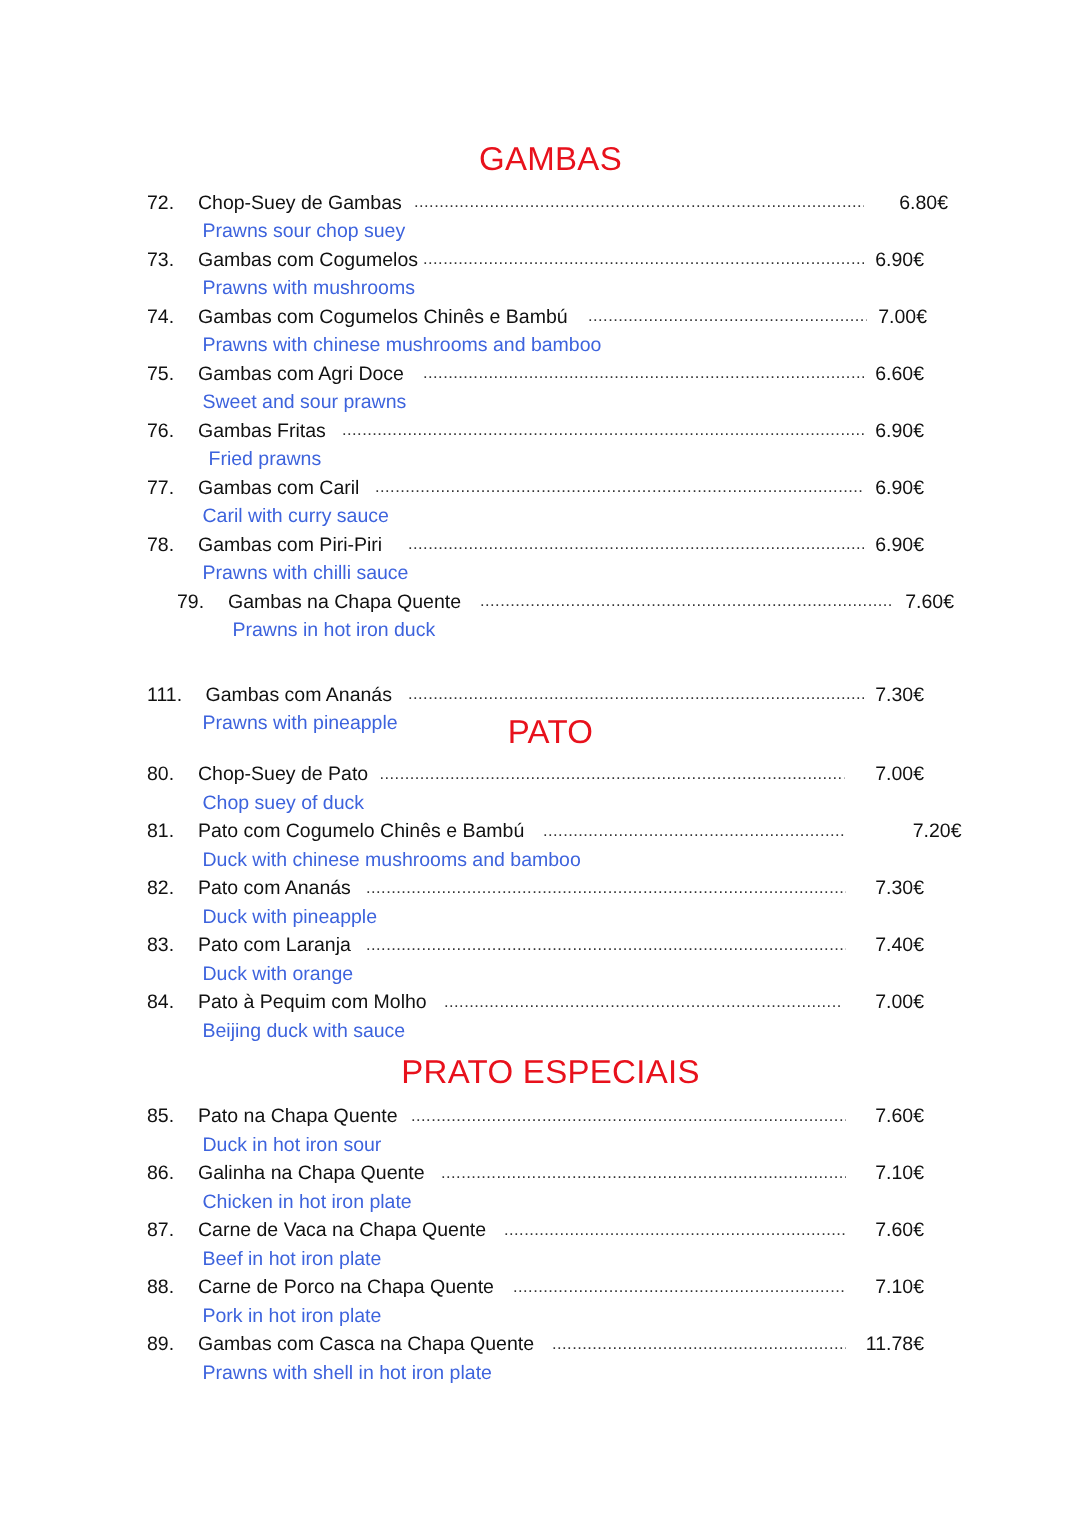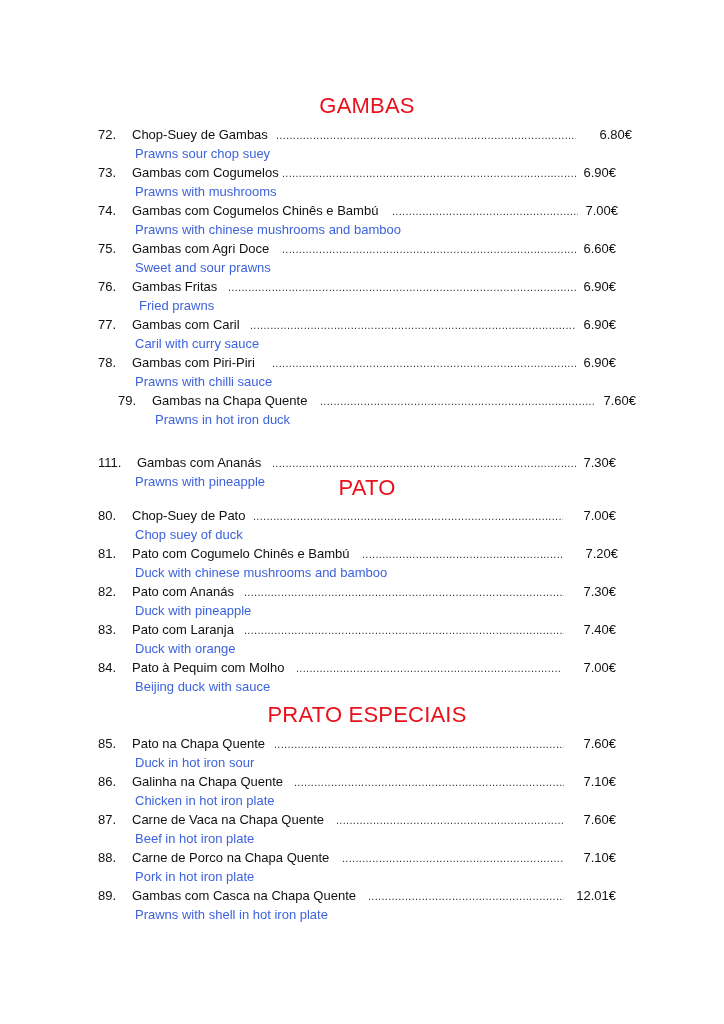--- a/index.html
+++ b/index.html
@@ -192,21 +192,21 @@
       <span class="price" style="left:474px;width:44px;">7.00€</span>
     </div>
     <div class="desc">Chop suey of duck</div>
   </div>
 
   <div class="item" style="top:545px;">
     <div class="row">
       <span class="num">81.</span>
       <span class="name">Pato com Cogumelo Chinês e Bambú</span>
       <span class="dots" style="left:264px;width:201px;"></span>
-      <span class="price" style="left:476px;width:44px;">7.20€</span>
+      <span class="price" style="left:499px;width:44px;">7.20€</span>
     </div>
     <div class="desc">Duck with chinese mushrooms and bamboo</div>
   </div>
 
   <div class="item" style="top:583px;">
     <div class="row">
       <span class="num">82.</span>
       <span class="name">Pato com Ananás</span>
       <span class="dots" style="left:146px;width:320px;"></span>
       <span class="price" style="left:474px;width:44px;">7.30€</span>
@@ -274,18 +274,18 @@
       <span class="price" style="left:474px;width:44px;">7.10€</span>
     </div>
     <div class="desc">Pork in hot iron plate</div>
   </div>
 
   <div class="item" style="top:887px;">
     <div class="row">
       <span class="num">89.</span>
       <span class="name">Gambas com Casca na Chapa Quente</span>
       <span class="dots" style="left:270px;width:196px;"></span>
-      <span class="price" style="left:470px;width:48px;">12.01€</span>
+      <span class="price" style="left:470px;width:48px;">11.78€</span>
     </div>
     <div class="desc">Prawns with shell in hot iron plate</div>
   </div>
 
 </div>
 
 </body></html>

